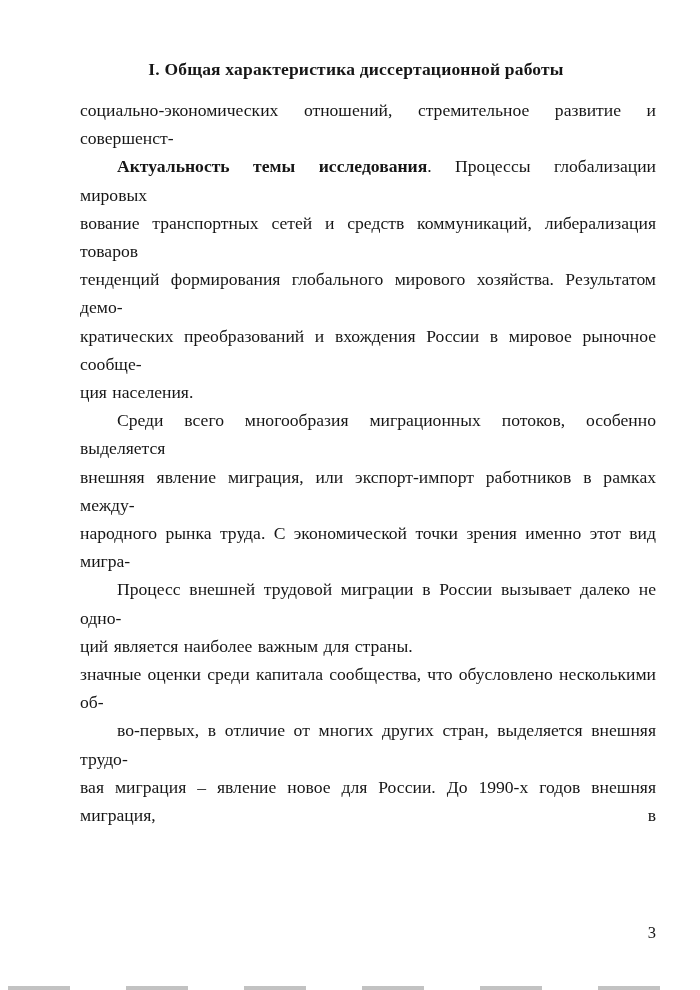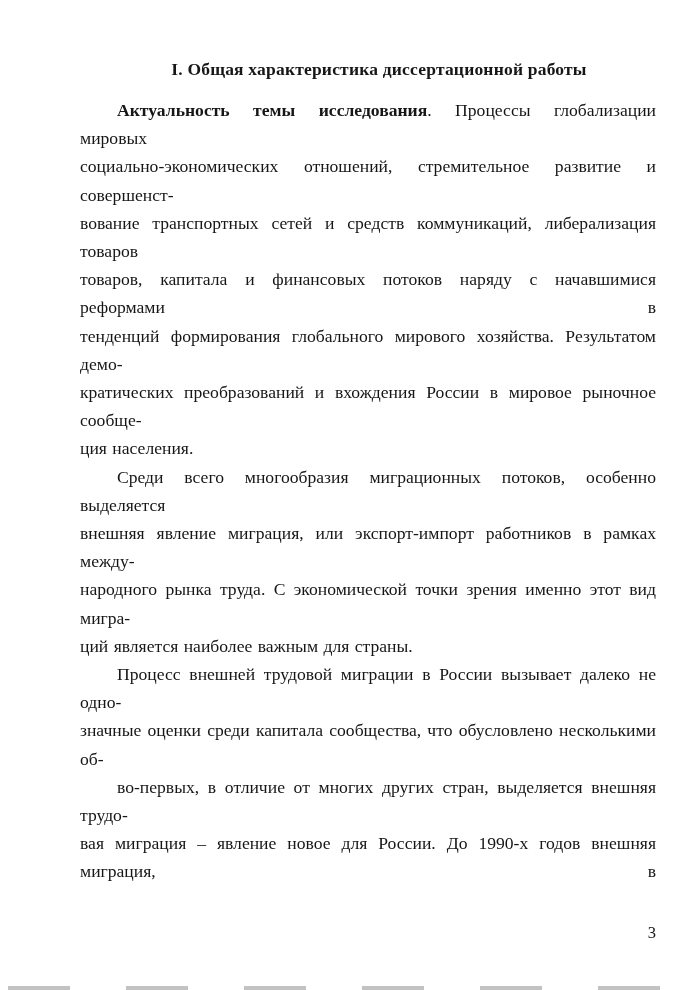--- a/index.html
+++ b/index.html
@@ -14,21 +14,21 @@
     position: relative;
     width: 700px;
     height: 990px;
     background: #ffffff;
     font-family: "Liberation Serif", "DejaVu Serif", serif;
     color: #161616;
   }
   .doc-title {
     position: absolute;
     top: 56px;
-    left: 91px;
+    left: 68px;
     width: 576px;
     text-align: center;
     font-weight: bold;
     font-size: 17.5px;
     line-height: 26px;
     letter-spacing: 0.2px;
     white-space: nowrap;
   }
   .doc-body {
     position: absolute;
@@ -75,32 +75,31 @@
     background-position: 8px 0;
   }
 </style>
 </head>
 <body>
 
 <div class="page">
   <div class="doc-title">I. Общая характеристика диссертационной работы</div>
 
   <div class="doc-body">
+      <div class="jline">социально-экономических отношений, стремительное развитие и совершенст-</div>
       <div class="jline first"><b>Актуальность темы исследования</b>. Процессы глобализации мировых</div>
-      <div class="jline">социально-экономических отношений, стремительное развитие и совершенст-</div>
       <div class="jline">вование транспортных сетей и средств коммуникаций, либерализация товаров</div>
-      <div class="jline">товаров, капитала и финансовых потоков наряду с начавшимися реформами в</div>
       <div class="jline">тенденций формирования глобального мирового хозяйства. Результатом демо-</div>
       <div class="jline">кратических преобразований и вхождения России в мировое рыночное сообще-</div>
       <div class="jline plast">ция населения.</div>
       <div class="jline first">Среди всего многообразия миграционных потоков, особенно выделяется</div>
       <div class="jline">внешняя явление миграция, или экспорт-импорт работников в рамках между-</div>
       <div class="jline">народного рынка труда. С экономической точки зрения именно этот вид мигра-</div>
+      <div class="jline first">Процесс внешней трудовой миграции в России  вызывает далеко не одно-</div>
       <div class="jline plast">ций является наиболее важным для страны.</div>
-      <div class="jline first">Процесс внешней трудовой миграции в России  вызывает далеко не одно-</div>
       <div class="jline">значные оценки среди капитала сообщества, что обусловлено несколькими об-</div>
       <div class="jline first">во-первых, в отличие от многих других стран, выделяется внешняя трудо-</div>
       <div class="jline">вая миграция – явление новое для России. До 1990-х годов внешняя миграция, в</div>
     </div>
 
   <div class="page-number">3</div>
 
   <div class="scan-artifact-strip"></div>
 </div>
 

